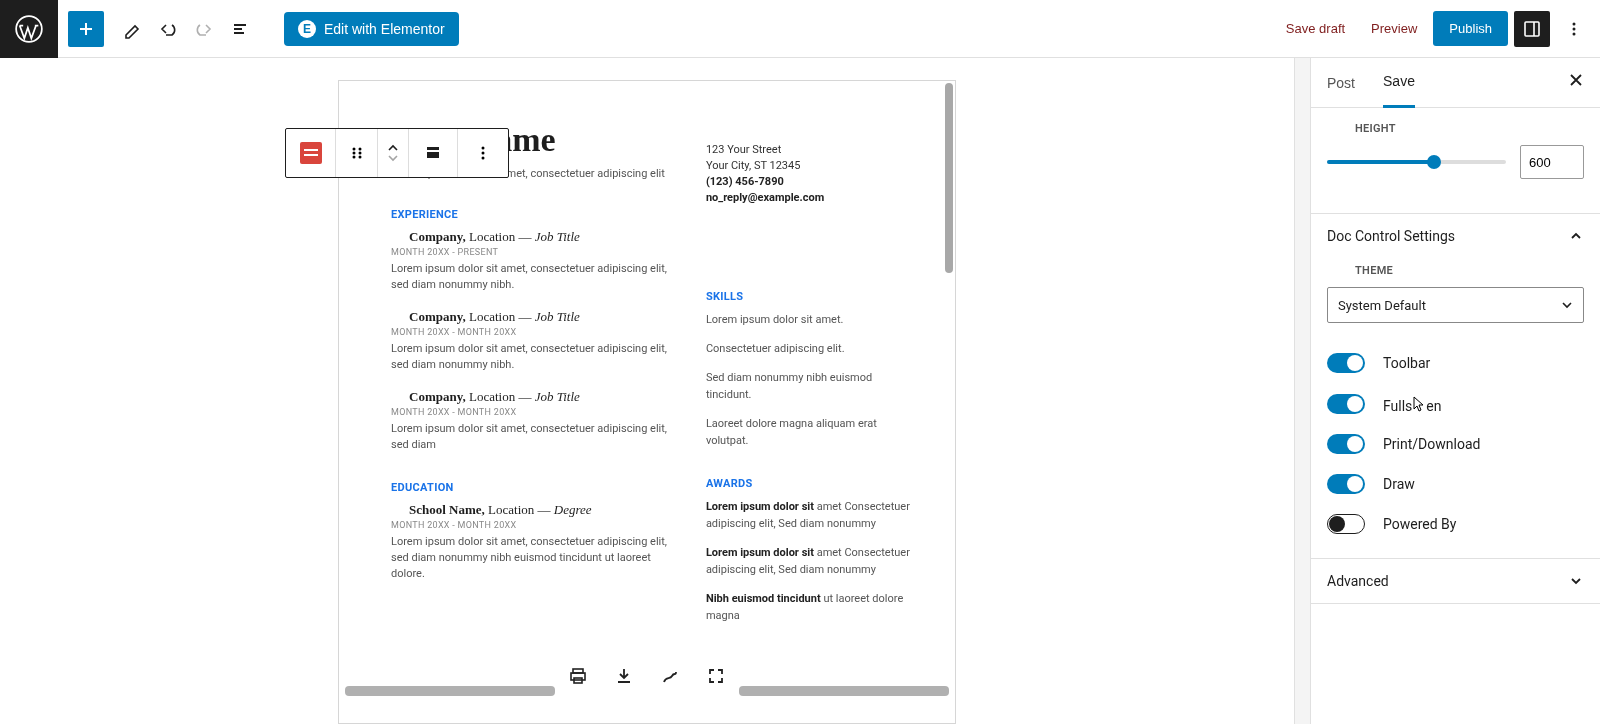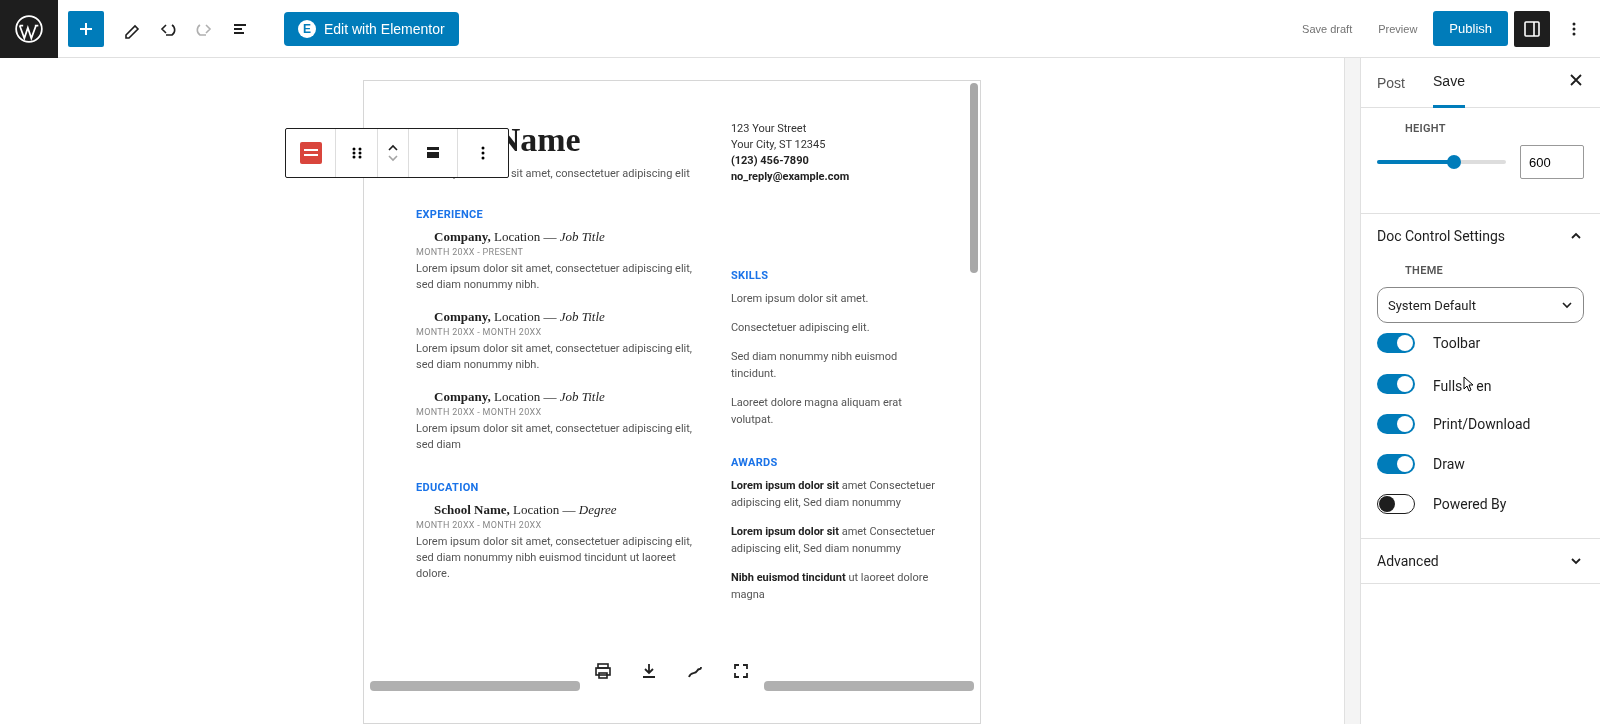--- a/index.html
+++ b/index.html
@@ -8,72 +8,72 @@
   .topbar { display: flex; align-items: center; height: 58px; border-bottom: 1px solid #e0e0e0; }
   .wp-logo { width: 58px; height: 58px; background: #1e1e1e; display: flex; align-items: center; justify-content: center; }
   .wp-logo svg { width: 28px; height: 28px; }
   .toolbar-left { display: flex; align-items: center; gap: 0; padding-left: 10px; }
   .sq-btn { width: 36px; height: 36px; display: flex; align-items: center; justify-content: center; border: none; background: none; cursor: pointer; }
   .add-btn { background: #007cba; border-radius: 2px; margin-right: 10px; }
   .add-btn svg line { stroke: #fff; }
   .edit-btn { background: #007cba; color: #fff; border: none; border-radius: 4px; padding: 8px 14px; display: flex; align-items: center; gap: 8px; font-size: 14px; font-weight: 500; cursor: pointer; margin-left: 26px; }
   .elementor-icon { width: 18px; height: 18px; background: #fff; border-radius: 50%; display: flex; align-items: center; justify-content: center; color: #007cba; font-weight: bold; font-size: 12px; }
   .toolbar-right { margin-left: auto; display: flex; align-items: center; gap: 6px; padding-right: 8px; }
-  .link-btn { background: none; border: none; color: #737373; padding: 8px 10px; font-size: 11px; cursor: pointer; }
+  .link-btn { background: none; border: none; color: #7f1d1d; padding: 8px 10px; font-size: 13px; cursor: pointer; }
   .publish-btn { background: #007cba; color: #fff; border: none; border-radius: 3px; padding: 10px 16px; font-size: 13px; font-weight: 500; cursor: pointer; }
   .icon-box { width: 36px; height: 36px; background: #1e1e1e; border-radius: 2px; display: flex; align-items: center; justify-content: center; }
   
   .mainrow { display: flex; height: calc(100% - 58px); }
   .editor-area { flex: 1; display: flex; justify-content: center; position: relative; padding-top: 12px; overflow: auto; }
   .editor-area::-webkit-scrollbar { width: 15px; }
   .editor-area::-webkit-scrollbar-thumb { background: #c3c3c3; }
   .block-toolbar { position: absolute; top: 70px; left: 285px; background: #fff; border: 1px solid #1e1e1e; border-radius: 2px; display: flex; z-index: 20; }
   .bt-cell { width: 50px; height: 48px; display: flex; align-items: center; justify-content: center; border-right: 1px solid #ddd; cursor: pointer; }
   .bt-cell:last-child { border-right: none; }
   .red-block { width: 22px; height: 22px; background: #d9453c; border-radius: 2px; position: relative; }
   .red-block::before, .red-block::after { content: ""; position: absolute; left: 4px; right: 4px; height: 2px; background: #fff; }
   .red-block::before { top: 7px; } .red-block::after { top: 12px; }
   
   .doc-wrap { width: 618px; background: #fff; border: 1px solid #d6d6d6; position: relative; margin-top: 10px; }
   .doc-scroll { position: absolute; top: 2px; right: 2px; width: 8px; height: 190px; background: #a8a8a8; border-radius: 4px; }
   .doc-body { display: flex; padding: 40px 44px 20px 52px; gap: 38px; min-height: 570px;}
   .dcol-left { flex: 1.35; }
-  .dcol-right { flex: 1; }
+  .dcol-right { flex: 1; margin-top: 21px; }
   .doc-name { font-family: Georgia, serif; font-size: 34px; font-weight: 700; margin-bottom: 8px; }
   .doc-sub { font-size: 11px; color: #555; }
   .contact p { font-size: 11px; color: #333; line-height: 1.45; }
   .contact .bold { font-weight: 700; color: #222; }
   .sec-h { color: #1a73e8; font-weight: 700; font-size: 11px; letter-spacing: .3px; margin-top: 28px; margin-bottom: 8px; }
   .dcol-left .sec-h:first-of-type { margin-top: 74px; }
   .job-t { font-family: Georgia, serif; font-size: 13px; margin-bottom: 2px; margin-left: 18px; }
   .job-t .it { font-style: italic; }
   .job-date { font-size: 9px; letter-spacing: .3px; color: #888; margin-bottom: 4px; }
   .job-desc { font-size: 11px; color: #555; line-height: 1.45; margin-bottom: 16px; }
   .sk { font-size: 11px; color: #555; line-height: 1.55; margin-bottom: 12px;}
   .sk .b { font-weight: 700; color: #222;}
   .bottom-ctrl { height: 40px; display: flex; align-items: center; justify-content: center; gap: 24px; position: relative;}
   .bottom-ctrl .scroll-h { position:absolute; bottom:0; left:0; right:0; height:10px; }
   .bottom-ctrl .scroll-h span{ display:block; height:100%; width:210px; background:#b0b0b0; border-radius:4px; margin-left:6px;}
   .bottom-ctrl .scroll-h .s2 { position:absolute; top:0; right:6px; width:210px; height:100%; background:#b0b0b0; border-radius:4px;}
   .bctl { width:22px; height:22px; display:flex; align-items:center; justify-content:center; cursor:pointer;}
   
-  .settings { width: 240px; border-left: 1px solid #e0e0e0; display: flex; flex-direction: column; overflow-y: auto; }
+  .settings { width: 290px; border-left: 1px solid #e0e0e0; display: flex; flex-direction: column; overflow-y: auto; }
   .tabs { display: flex; align-items: center; height: 50px; border-bottom: 1px solid #e0e0e0; padding: 0 16px; position: relative; }
   .tab { background: none; border: none; padding: 16px 0; font-size: 14px; color: #555; cursor: pointer; margin-right: 28px; }
   .tab.active { color: #1e1e1e; font-weight: 500; border-bottom: 3px solid #007cba; }
   .tab-close { margin-left: auto; background: none; border: none; cursor: pointer; font-size: 18px; color: #333; }
   .panel-body { padding: 14px 16px; }
   .lbl { font-size: 11px; font-weight: 600; color: #555; letter-spacing: .3px; margin-bottom: 10px; display: block; margin-left: 28px; }
   .slider-row { display: flex; align-items: center; gap: 14px; margin-bottom: 20px; }
   .slider { flex: 1; height: 4px; background: #ddd; border-radius: 2px; position: relative; cursor: pointer; }
   .slider-fill { position: absolute; left: 0; top: 0; bottom: 0; width: 60%; background: #007cba; border-radius: 2px; }
   .slider-thumb { position: absolute; left: 60%; top: 50%; transform: translate(-50%,-50%); width: 14px; height: 14px; background: #007cba; border-radius: 50%; }
   .num-in { width: 64px; height: 34px; border: 1px solid #999; border-radius: 2px; padding: 0 8px; font-size: 13px; }
   .sec-header { display: flex; align-items: center; justify-content: space-between; padding: 14px 16px; border-top: 1px solid #e0e0e0; font-size: 14px; cursor: pointer; gap: 12px;}
-  .select-w { width: 100%; height: 36px; border: 1px solid #888; border-radius: 10px; background:#fff; display:flex; align-items:center; padding:0 10px; font-size:13px; justify-content:space-between; cursor:pointer;}
+  .select-w { width: 100%; height: 36px; border: 1px solid #888; border-radius: 2px; background:#fff; display:flex; align-items:center; padding:0 10px; font-size:13px; justify-content:space-between; margin-bottom:20px; cursor:pointer;}
   .tog-row { display: flex; align-items: center; gap: 18px; padding: 10px 0; }
   .toggle { width: 38px; height: 20px; border-radius: 10px; background: #007cba; position: relative; cursor: pointer; }
   .toggle .knob { position: absolute; right: 2px; top: 2px; width: 16px; height: 16px; background: #fff; border-radius: 50%; }
   .toggle.off { background: #fff; border:1px solid #1e1e1e; }
   .toggle.off .knob { left: 1px; right: auto; top:1px; background:#1e1e1e; }
   .tog-label { font-size: 14px; color: #1e1e1e; }
 </style>
 </head>
 <body>
 

